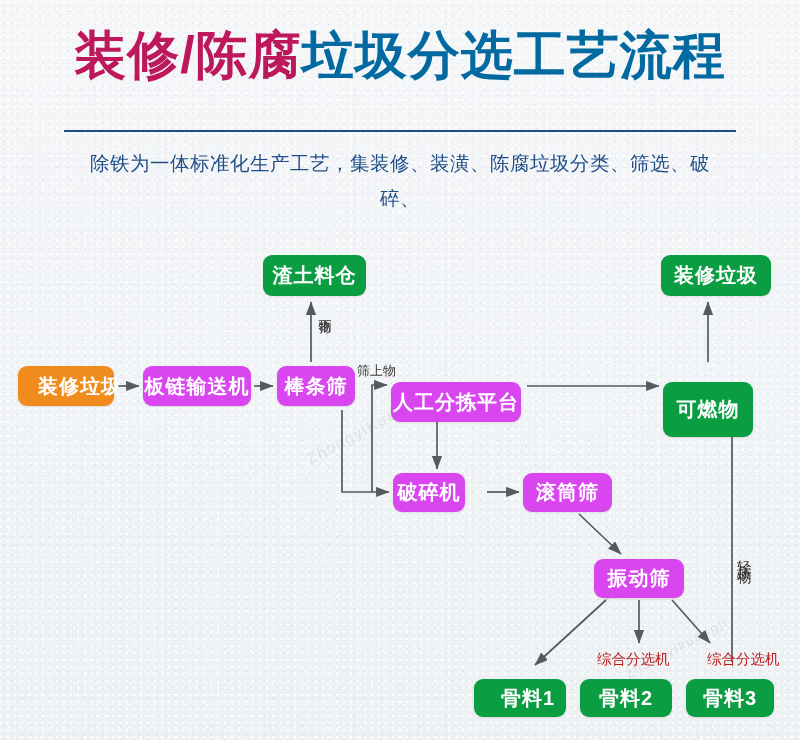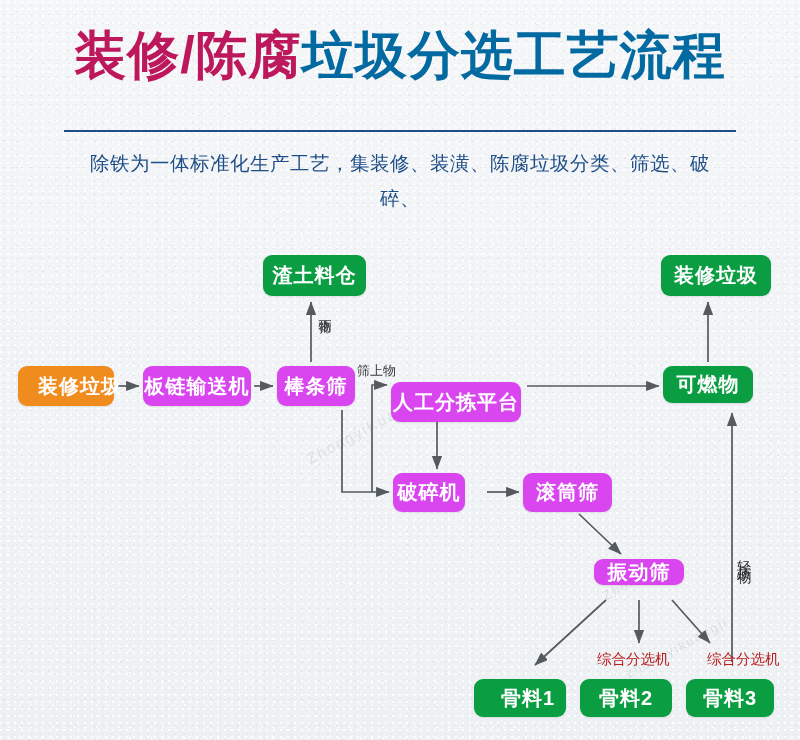--- a/index.html
+++ b/index.html
@@ -155,25 +155,25 @@
 
     <line x1="732" y1="662" x2="732" y2="413"></line>
   </g>
 </svg>
 
 <div class="node orange" style="left:18px;  top:366px; width:96px;  height:40px;padding-left:28px;">装修垃圾</div>
 <div class="node blue" style="left:143px; top:366px; width:108px; height:40px;">板链输送机</div>
 <div class="node blue" style="left:277px; top:366px; width:78px;  height:40px;">棒条筛</div>
 <div class="node blue" style="left:391px; top:366px; width:130px; height:40px;margin-top:16px;">人工分拣平台</div>
 <div class="node green" style="left:263px; top:255px; width:103px; height:41px;">渣土料仓</div>
-<div class="node green" style="left:663px; top:366px; width:90px;  height:37px;">可燃物</div>
+<div class="node green" style="left:663px; top:382px; width:90px;  height:55px;">可燃物</div>
 <div class="node green" style="left:661px; top:255px; width:110px; height:41px;">装修垃圾</div>
 <div class="node blue" style="left:393px; top:473px; width:72px;  height:39px;">破碎机</div>
 <div class="node blue" style="left:523px; top:473px; width:89px;  height:39px;">滚筒筛</div>
-<div class="node blue" style="left:594px; top:559px; width:90px; height:26px;">振动筛</div>
+<div class="node blue" style="left:594px; top:559px; width:90px; height:39px;">振动筛</div>
 <div class="node green" style="left:474px; top:679px; width:92px; height:38px;padding-left:16px;">骨料1</div>
 <div class="node green" style="left:580px; top:679px; width:92px; height:38px;">骨料2</div>
 <div class="node green" style="left:686px; top:679px; width:88px; height:38px;">骨料3</div>
 
 <div class="elabel vertical" style="left:317px; top:310px;">筛下物</div>
 <div class="elabel" style="left:357px; top:364px;">筛上物</div>
 <div class="elabel tall" style="left:736px; top:548px;">轻质物</div>
 <div class="elabel big" style="left:597px; top:652px;">综合分选机</div>
 <div class="elabel big" style="left:707px; top:652px;">综合分选机</div>
 

